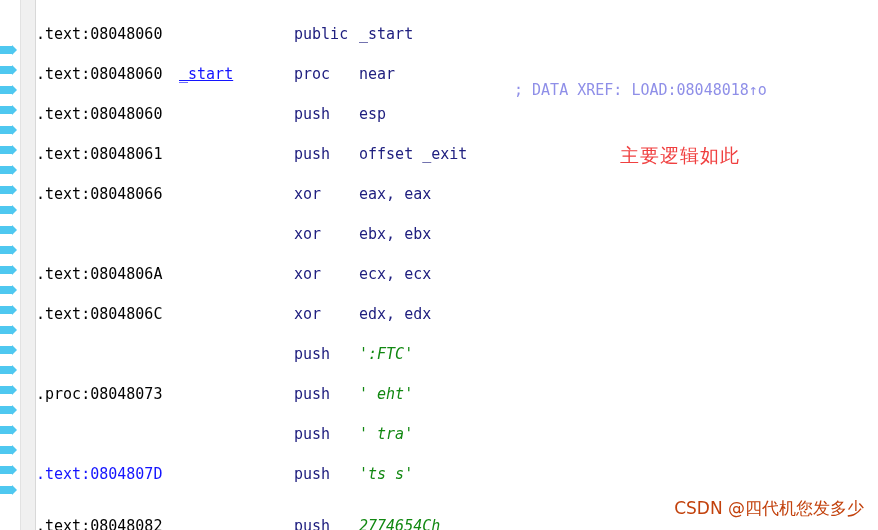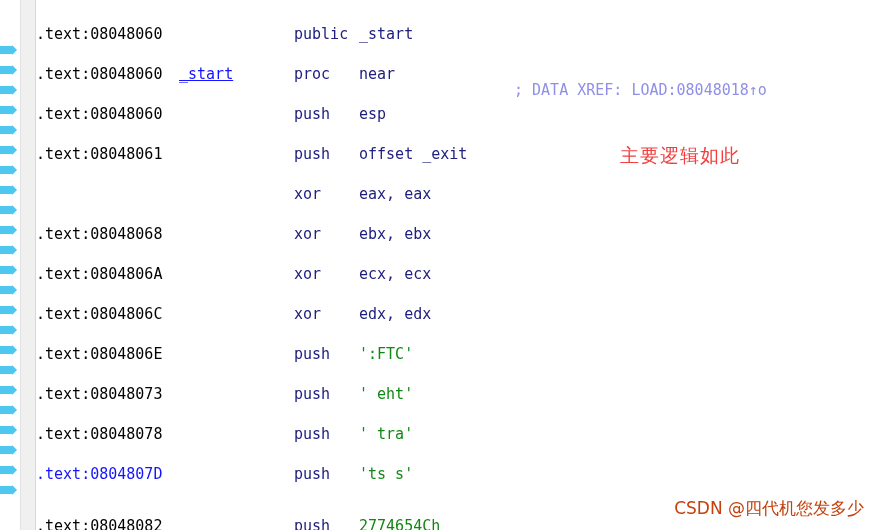--- a/index.html
+++ b/index.html
@@ -91,21 +91,21 @@
     left: 258px;
     top: 0;
     color: #202080;
   }
   .ops {
     position: absolute;
     left: 323px;
     top: 0;
     color: #202080;
   }
-  .ops.str { color: #118811; }
+  .ops.str { color: #118811; font-style: italic; }
   .cmt {
     position: absolute;
     left: 478px;
     top: 16px;
     color: #1414ff;
   }
   .cmt.xref { color: #8f8fe8; }
 
   
   .annot {
@@ -158,27 +158,27 @@
       <div class="arrow-mark" style="top: 466px;"></div>
       <div class="arrow-mark" style="top: 486px;"></div>
     </div>
   <div class="divider-band"></div>
 
   <div class="code">
       <div class="row" style="top: 0px;"><span class="addr">.text:08048060</span><span class="mnem">public</span><span class="ops">_start</span></div>
       <div class="row" style="top: 20px;"><span class="addr">.text:08048060</span><span class="lbl">_start</span><span class="mnem">proc</span><span class="ops">near</span><span class="cmt xref">; DATA XREF: LOAD:08048018↑o</span></div>
       <div class="row" style="top: 40px;"><span class="addr">.text:08048060</span><span class="mnem">push</span><span class="ops">esp</span></div>
       <div class="row" style="top: 60px;"><span class="addr">.text:08048061</span><span class="mnem">push</span><span class="ops">offset _exit</span></div>
-      <div class="row" style="top: 80px;"><span class="mnem">xor</span><span class="ops">eax, eax</span></div>
-      <div class="row" style="top: 100px;"><span class="addr">.text:08048068</span><span class="mnem">xor</span><span class="ops">ebx, ebx</span></div>
+      <div class="row" style="top: 80px;"><span class="addr">.text:08048066</span><span class="mnem">xor</span><span class="ops">eax, eax</span></div>
+      <div class="row" style="top: 100px;"><span class="mnem">xor</span><span class="ops">ebx, ebx</span></div>
       <div class="row" style="top: 120px;"><span class="addr">.text:0804806A</span><span class="mnem">xor</span><span class="ops">ecx, ecx</span></div>
       <div class="row" style="top: 140px;"><span class="addr">.text:0804806C</span><span class="mnem">xor</span><span class="ops">edx, edx</span></div>
-      <div class="row" style="top: 160px;"><span class="addr">.text:0804806E</span><span class="mnem">push</span><span class="ops str">':FTC'</span></div>
-      <div class="row" style="top: 180px;"><span class="addr">.text:08048073</span><span class="mnem">push</span><span class="ops str">' eht'</span></div>
-      <div class="row" style="top: 200px;"><span class="addr">.text:08048078</span><span class="mnem">push</span><span class="ops str">' tra'</span></div>
+      <div class="row" style="top: 160px;"><span class="mnem">push</span><span class="ops str">':FTC'</span></div>
+      <div class="row" style="top: 180px;"><span class="addr">.proc:08048073</span><span class="mnem">push</span><span class="ops str">' eht'</span></div>
+      <div class="row" style="top: 200px;"><span class="mnem">push</span><span class="ops str">' tra'</span></div>
       <div class="row" style="top: 220px; padding-left: 28px;"><span class="addr cur">.text:0804807D</span><span class="mnem">push</span><span class="ops str">'ts s'</span></div>
       <div class="row" style="top: 252px; text-align: right;"><span class="addr">.text:08048082</span><span class="mnem">push</span><span class="ops str">2774654Ch</span></div>
       <div class="row" style="top: 260px;"><span class="addr">.text:08048087</span><span class="mnem">mov</span><span class="ops">ecx, esp</span><span class="cmt">; addr</span></div>
     </div>
 
   <div class="annot">主要逻辑如此</div>
 
   <div class="watermark">CSDN @四代机您发多少</div>
 
 </div>

